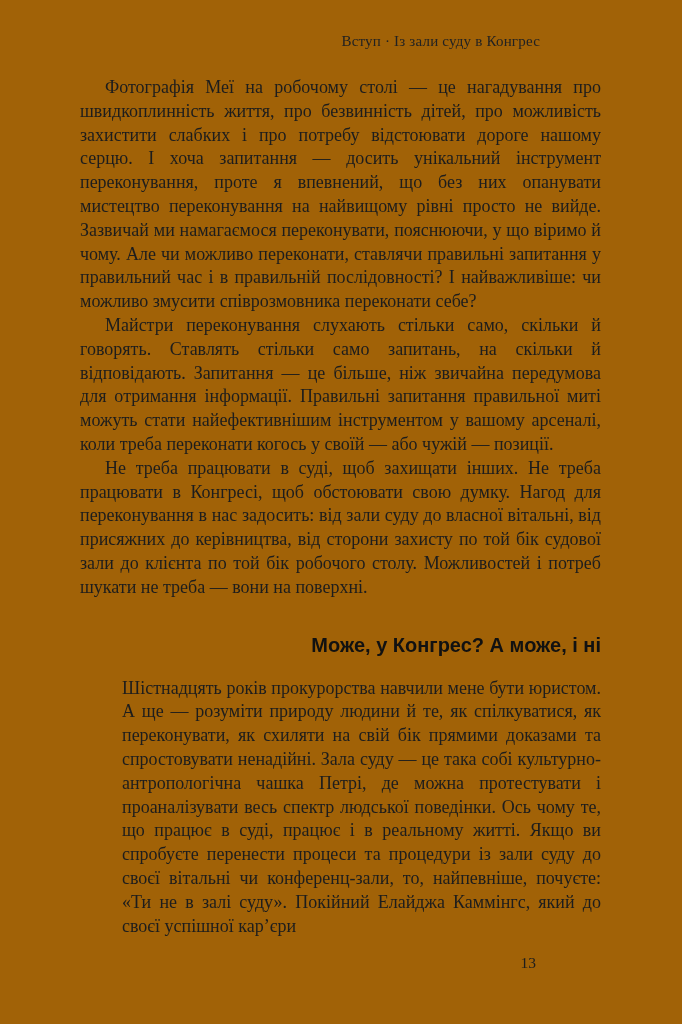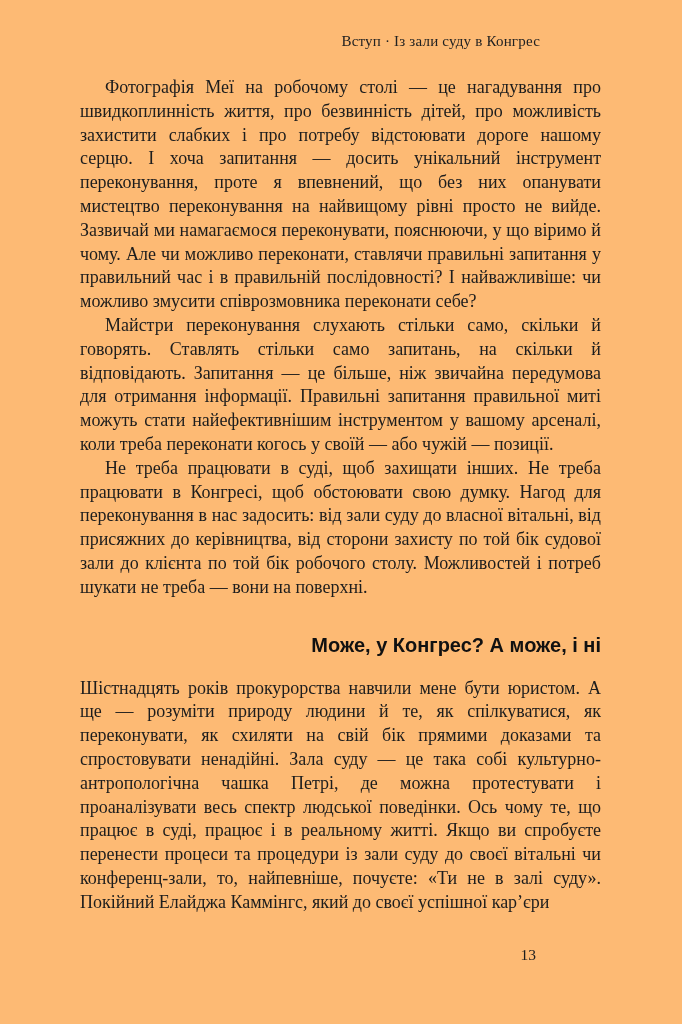--- a/index.html
+++ b/index.html
@@ -4,21 +4,21 @@
 <style>
   html, body {
     margin: 0;
     padding: 0;
     background: #ffffff;
   }
   .page {
     position: relative;
     width: 682px;
     height: 1024px;
-    background: #fdba74;
+    background: #a16207;
     overflow: hidden;
     font-family: "Liberation Serif", serif;
     color: #1d1d1d;
     margin: 0 auto;
   }
   .running-header {
     position: absolute;
     top: 33px;
     right: 142px;
     font-size: 15px;
@@ -39,33 +39,34 @@
   }
   .para {
     margin: 0;
   }
   .para.indent {
     text-indent: 25px;
     font-family: Liberation Serif, serif;
   }
   .para.flush {
     text-indent: 0;
+    margin-left: 42px;
   }
   .section-heading {
     font-family: "Liberation Sans", sans-serif;
     font-weight: 700;
     font-size: 20px;
     line-height: 24px;
     color: #111111;
     text-align: right;
     margin: 33px 0 20px 25px;
   }
   .folio {
     position: absolute;
-    bottom: 60px;
+    bottom: 52px;
     right: 146px;
     font-size: 15.5px;
     color: #1d1d1d;
   }
 </style>
 </head>
 <body>
 
 <div class="page">
 

